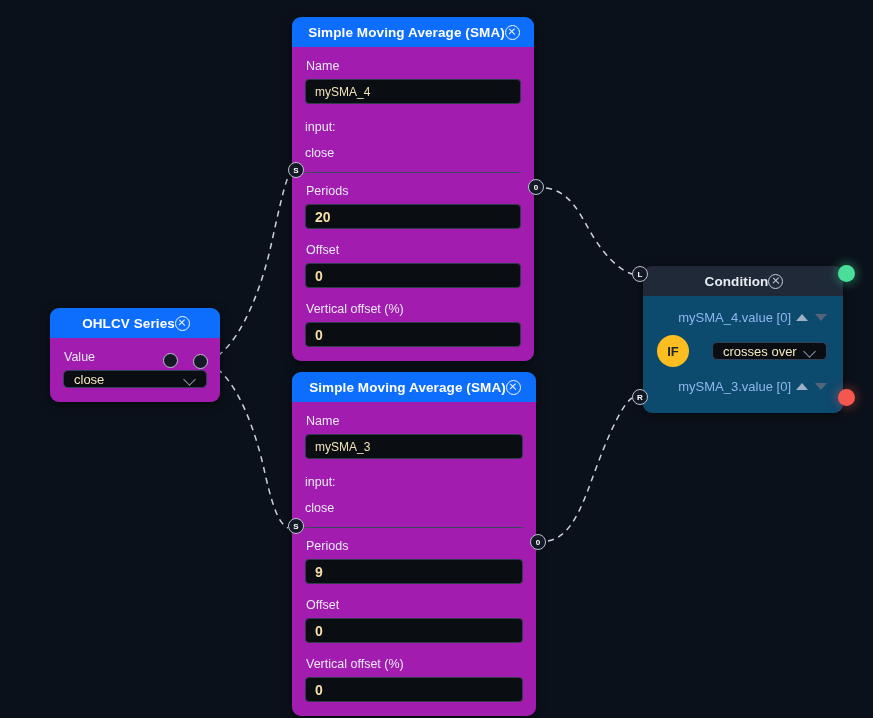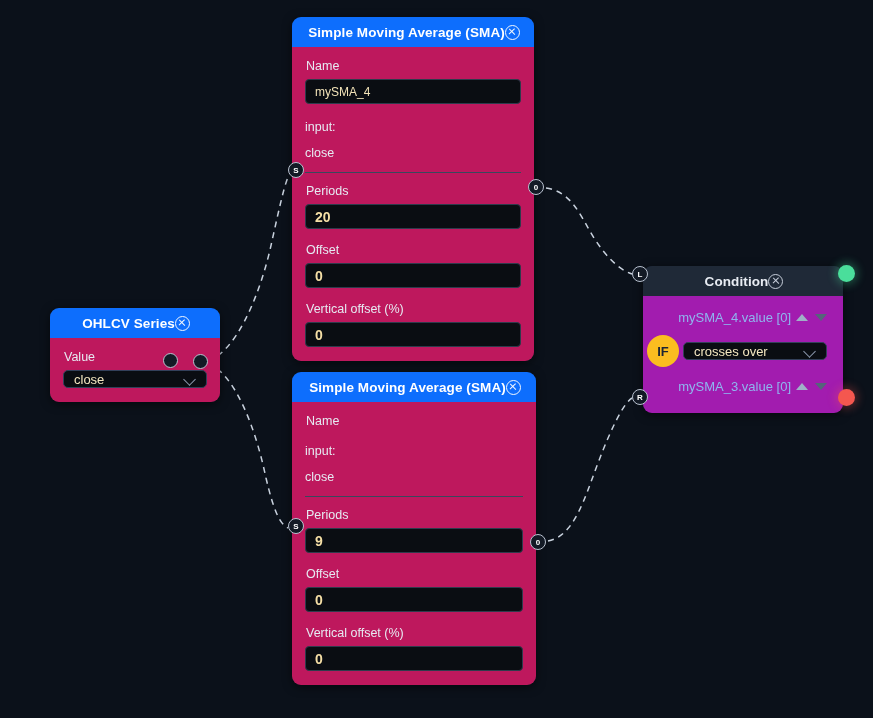--- a/index.html
+++ b/index.html
@@ -49,21 +49,21 @@
     letter-spacing: .1px;
     color: #ffffff;
     white-space: nowrap;
   }
   .node-header.blue { background: #0d6efd; }
   .node-header.dark { background: #1f2937; color: #e8ecf3; }
 
   .node-body {
     padding: 12px 13px 14px 13px;
     border-radius: 0 0 9px 9px;
-    background: #be185d;
+    background: #a21caf;
   }
 
   
   .close-ico {
     width: 15px; height: 15px;
     flex: 0 0 15px;
     border-radius: 50%;
     border: 1.4px solid #ffffff;
     position: relative;
     opacity: .95;
@@ -178,23 +178,23 @@
     background: #4ade9b;
     box-shadow: 0 0 9px 3px rgba(74,222,155,.30);
   }
   .dot.red {
     background: #f4574f;
     box-shadow: 0 0 9px 3px rgba(244,87,79,.28);
   }
 
   
   .cond-body {
-    padding: 10px 16px 16px 4px;
+    padding: 10px 16px 16px 14px;
     border-radius: 0 0 9px 9px;
-    background: #a21caf;
+    background: #0c4a6e;
   }
   .operand-row {
     display: flex;
     align-items: center;
     justify-content: flex-end;
     gap: 5px;
     height: 22px;
   }
   .operand-label {
     font-size: 13px;
@@ -206,21 +206,21 @@
     border-left: 6px solid transparent;
     border-right: 6px solid transparent;
     cursor: pointer;
   }
   .tri.up   { border-bottom: 7px solid #9fb0c7; }
   .tri.down { border-top: 7px solid #55647b; margin-left: 2px; }
 
   .if-row {
     display: flex;
     align-items: center;
-    gap: 4px;
+    gap: 23px;
     margin: 7px 0 8px 0;
   }
   .if-badge {
     width: 32px; height: 32px;
     flex: 0 0 32px;
     border-radius: 50%;
     background: #fbbd20;
     color: #1b2433;
     font-size: 13px;
     font-weight: bold;
@@ -289,20 +289,21 @@
   <div class="port" style="left:288px; top:162px;">S</div>
   <div class="port" style="left:528px; top:179px;">0</div>
 
   <div class="node" style="left:292px; top:372px; width:244px;">
     <div class="node-header blue">
       <span>Simple Moving Average (SMA)</span>
       <span class="close-ico"></span>
     </div>
     <div class="node-body">
       <div class="field-label">Name</div>
+      <div class="text-input">mySMA_3</div>
 
       <div class="plain-text" style="margin-top:16px;">input:</div>
       <div class="plain-text" style="margin-top:12px;">close</div>
 
       <div class="divider"></div>
 
       <div class="field-label">Periods</div>
       <div class="text-input num">9</div>
 
       <div class="field-label spaced">Offset</div>

